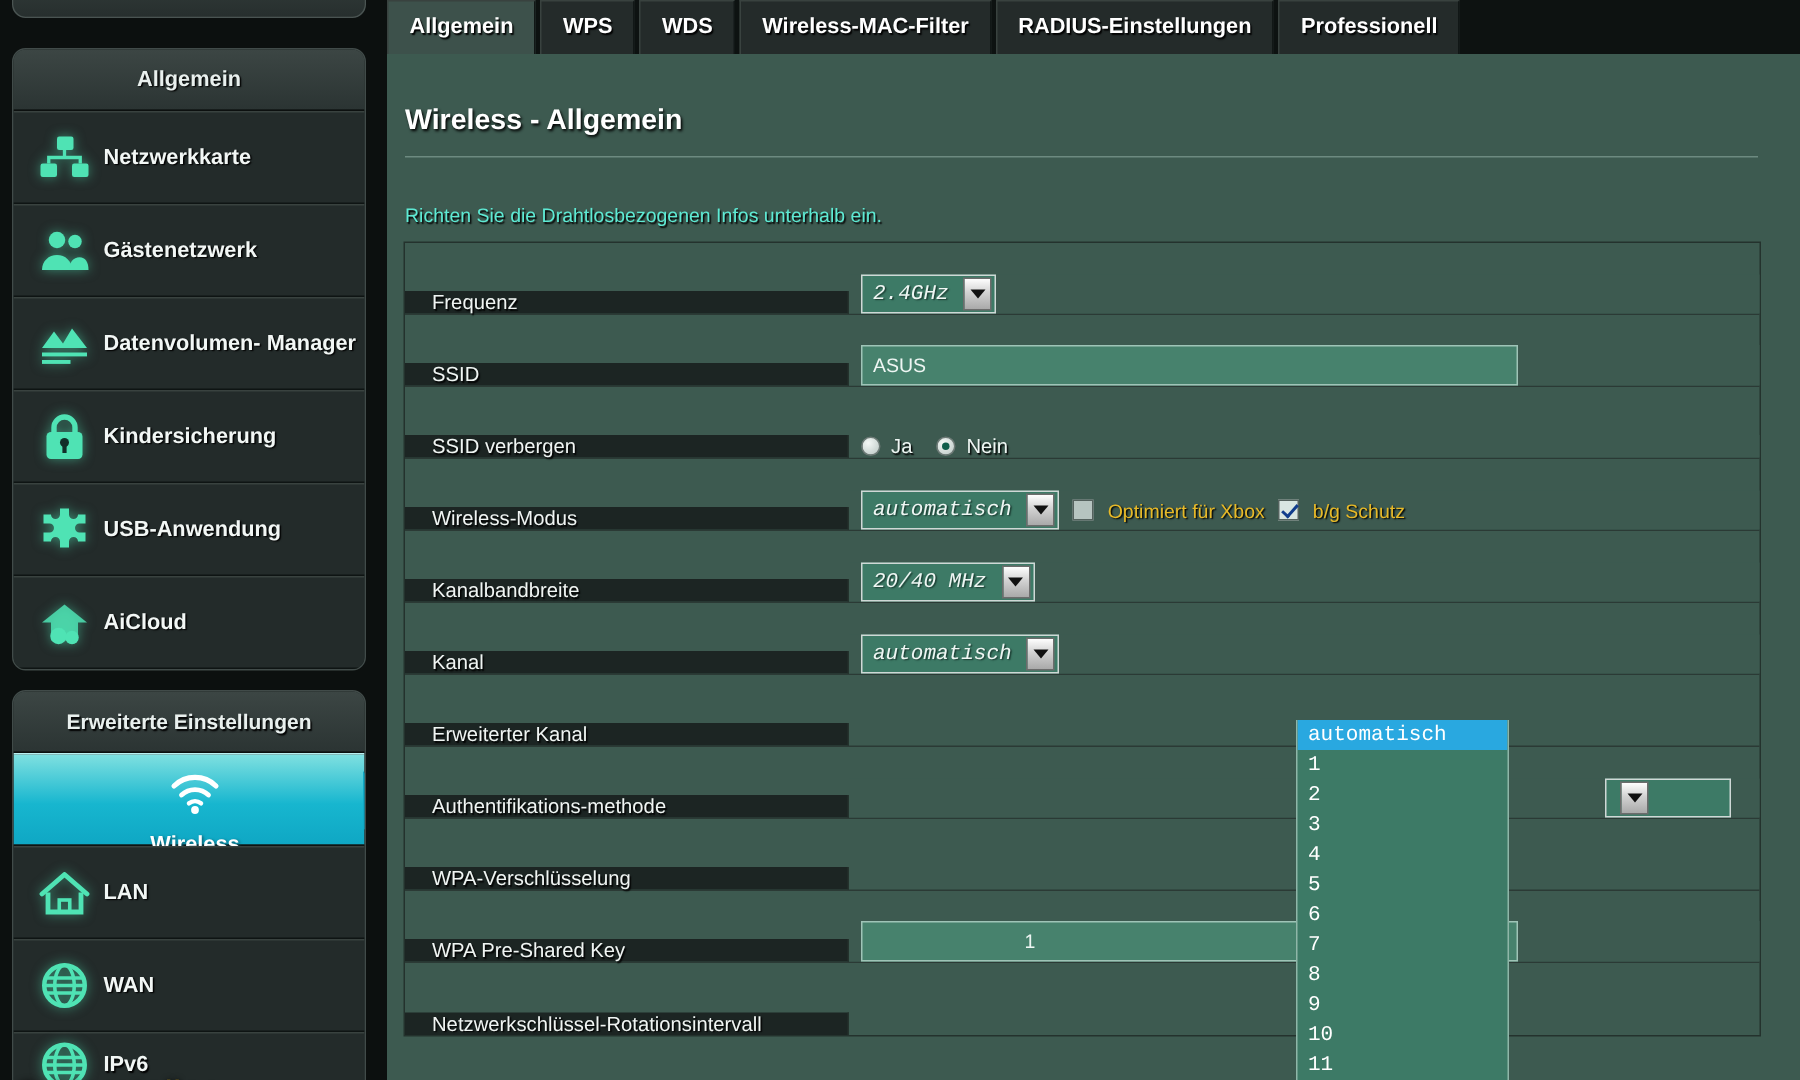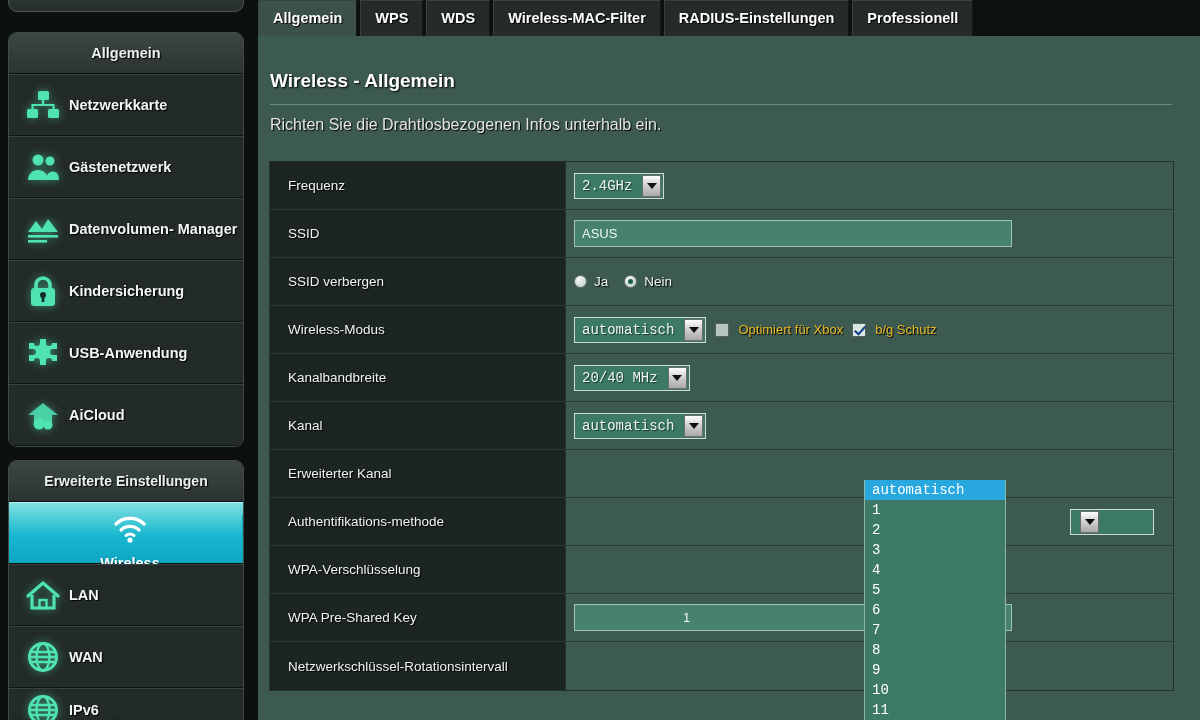--- a/index.html
+++ b/index.html
@@ -84,43 +84,43 @@
     position:absolute; left:258px; top:36px; width:942px; height:684px;
     background:#3d5a50;
     padding-left:45px;
   }
   .page-title {
     position:absolute; left:12px; top:34px;
     color:#ffffff; font-size:19px; font-weight:bold; text-shadow:1px 1px 2px #000;
   }
   .title-rule { position:absolute; left:12px; top:68px; width:902px; height:1px; background:#6d8a80; }
   .page-desc {
-    position:absolute; left:12px; top:80px;
-    color:#e5e5e5; font-size:16px; text-shadow:1px 1px 1px #000;
+    position:absolute; left:12px; top:100px;
+    color:#5eead4; font-size:13px; text-shadow:1px 1px 1px #000;
   }
 
   .form { position:absolute; left:11px; top:125px; width:905px; border:1px solid #24322d; }
-  .row { display:flex; height:48px; border-bottom:1px solid #2b3a35; }
+  .row { display:flex; height:48px; border-bottom:1px solid #2b3a35;align-items:flex-end; }
   .row:last-child { border-bottom:none; }
   .row .cell-label {
     width:296px; flex:0 0 296px; background:#1c2523;
     display:flex; align-items:center; padding-left:18px;
     color:#f0f5f3; font-size:13.5px; text-shadow:1px 1px 1px #000;
     border-right:1px solid #24322d;
   }
   .row .cell-value {
     flex:1; background:#3d5a50; display:flex; align-items:center; padding-left:8px; gap:9px;
     position:relative;
   }
 
   
   .sel {
     display:inline-flex; align-items:center;
     background:#3d7a66; border:1px solid #cfd8d6;
-    height:26px; padding:0 0 0 7px; position:relative;
+    height:26px; padding:0 0 0 7px; position:relative;font-style:italic;
   }
   .sel .txt {
     color:#eef6f3; font-size:14px; font-family:"Liberation Mono", monospace;
     padding-right:8px; white-space:nowrap; text-shadow:1px 1px 1px #1a3a30;
   }
   .sel .arrow {
     width:19px; height:22px; margin:0 2px;
     background:linear-gradient(#fefefe,#d2d2d2 45%,#a9a9a9);
     border:1px solid #6c6c6c; display:flex; align-items:center; justify-content:center;
   }

